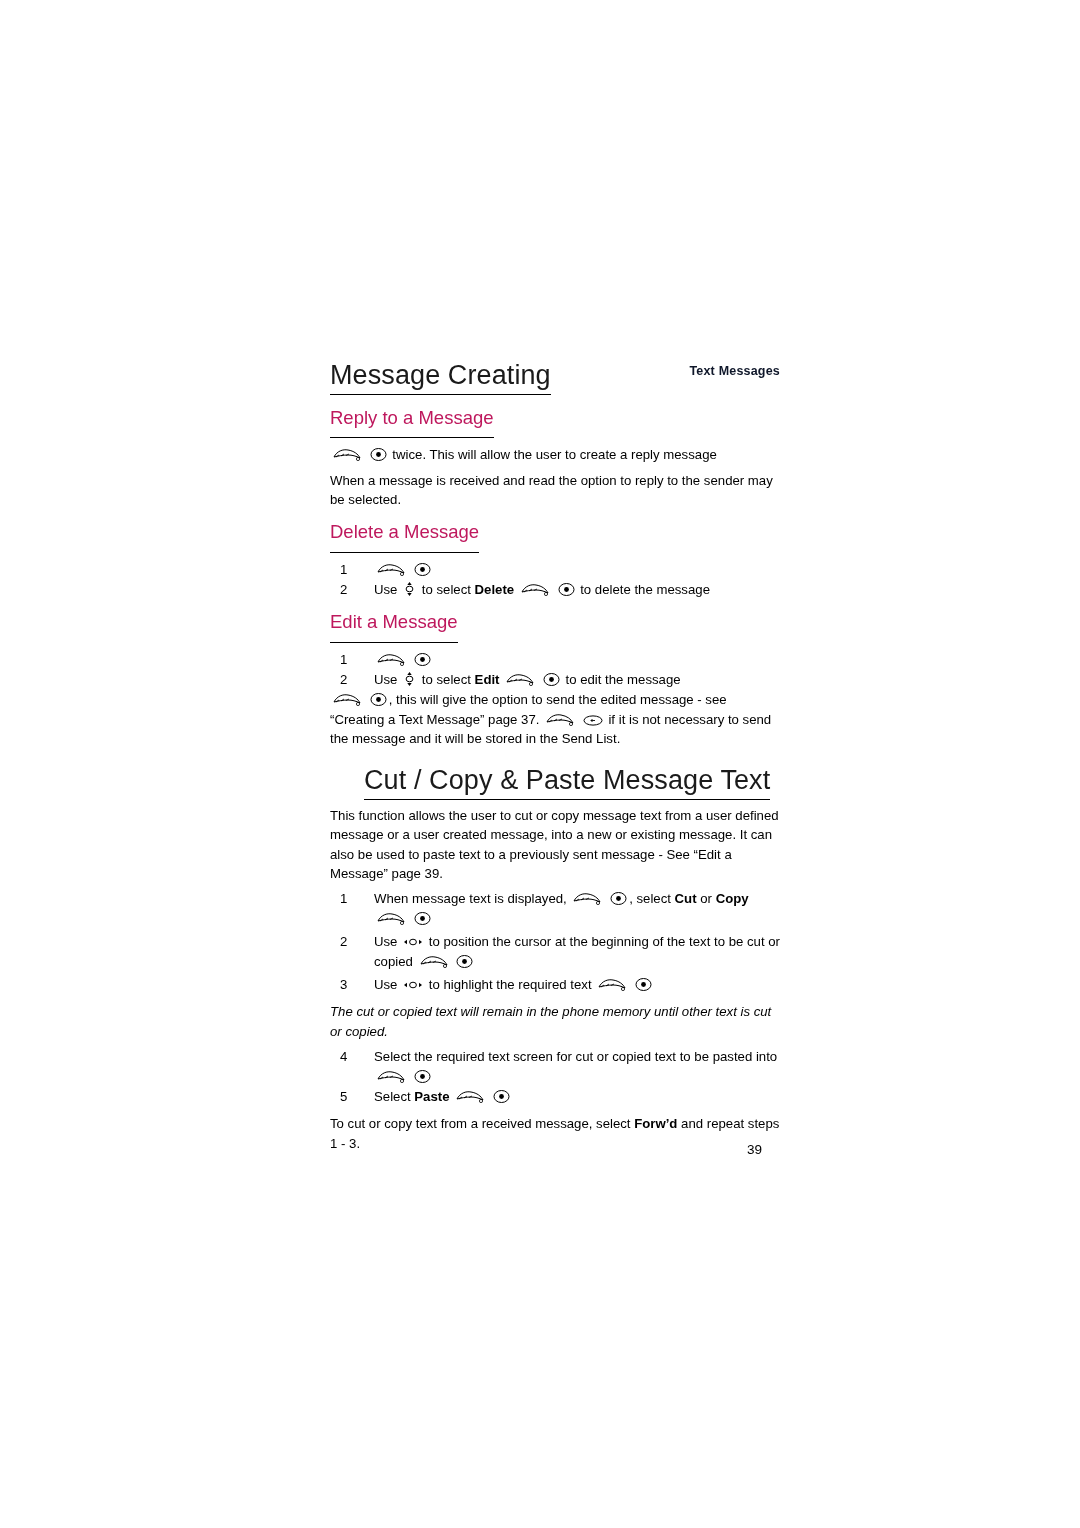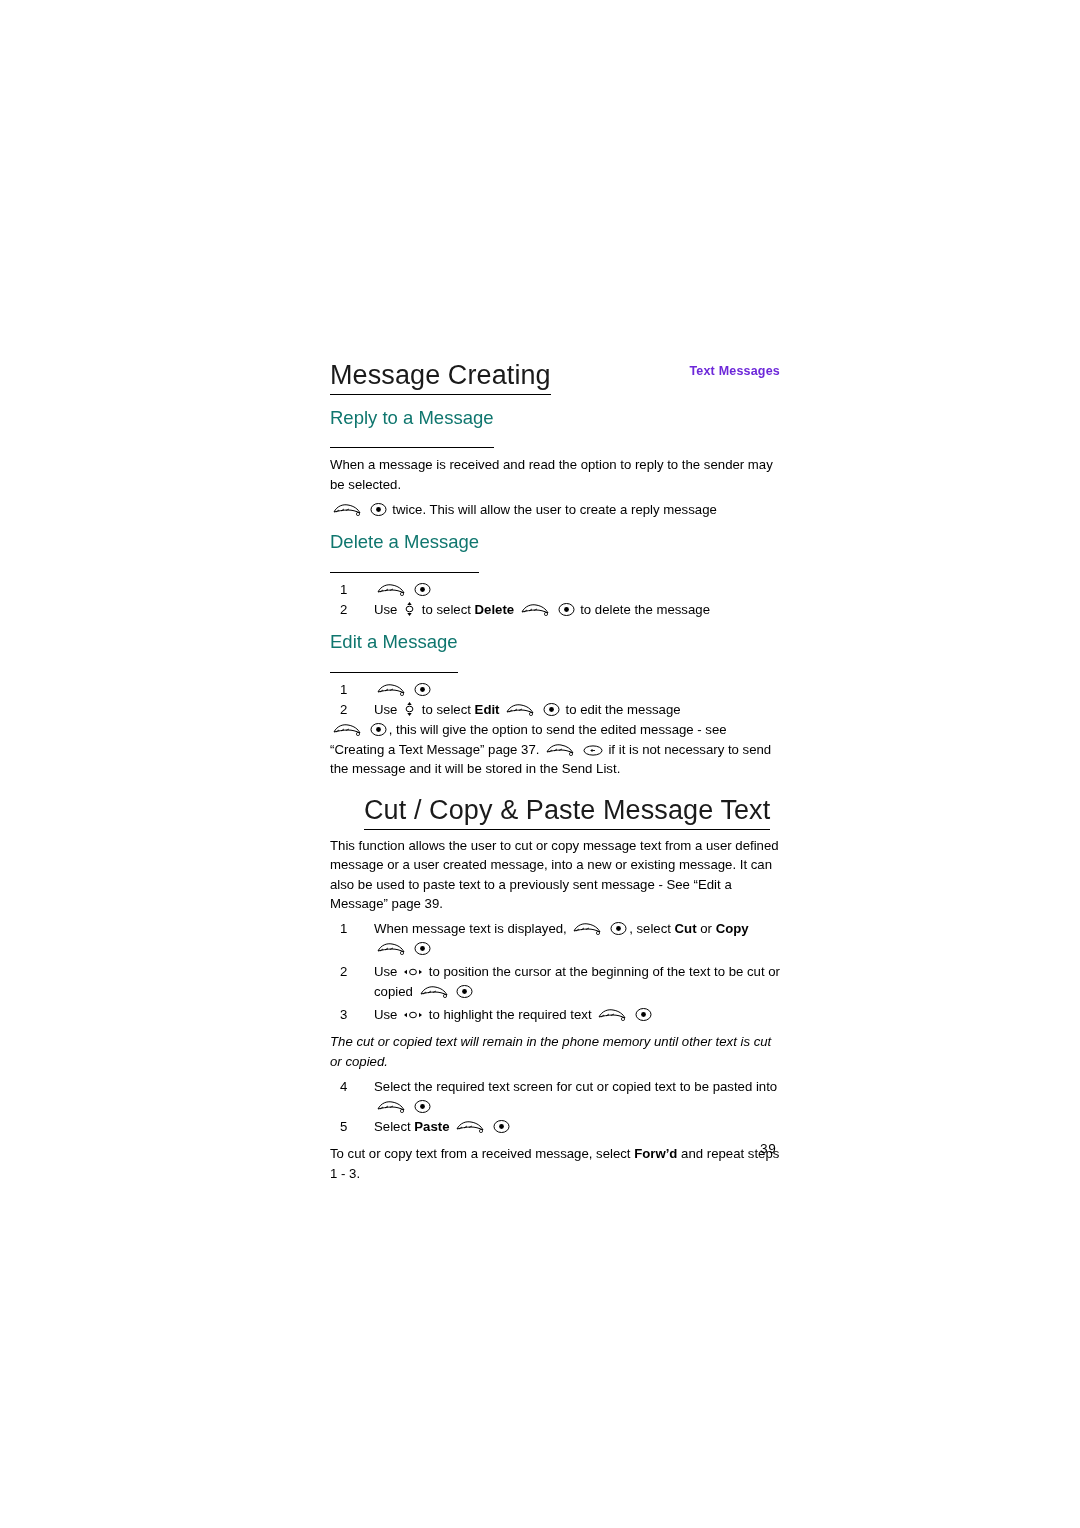--- a/index.html
+++ b/index.html
@@ -31,42 +31,42 @@
   
   .running-head {
     position: absolute;
     left: 330px;
     top: 364px;
     width: 450px;
     text-align: right;
     font-size: 12.5px;
     font-weight: bold;
     letter-spacing: 0.2px;
-    color: #6d28d9;
+    color: #0f172a;
   }
 
   
   .h1 {
     font-size: 27px;
     font-weight: normal;
     letter-spacing: 0.1px;
     color: #1a1a1a;
     margin: 0;
     padding-bottom: 3px;
     display: inline-block;
     border-bottom: 1.6px solid #000;
     line-height: 1.15;
   }
   .h1-wrap { margin: 0 0 6px 0; }
   .h2 {
     font-size: 18.5px;
     font-weight: normal;
-    color: #0f766e;
+    color: #be185d;
     margin: 0;
-    padding-bottom: 18px;
+    padding-bottom: 8px;
     display: inline-block;
     border-bottom: 1.1px solid #000;
     line-height: 1.2;
   }
   .h2-wrap { margin: 12px 0 7px 0; }
 
   
   p.body {
     font-size: 13.2px;
     line-height: 1.47;
@@ -97,61 +97,60 @@
   .ico {
     display: inline-block;
     vertical-align: -3px;
     margin: 0 2px;
   }
   .ico svg { display: block; }
 
   
   .folio {
     position: absolute;
-    left: 326px;
+    left: 312px;
     top: 1142px;
     width: 450px;
     text-align: right;
     font-size: 13.5px;
-    font-family: Liberation Mono, monospace;
   }
 </style>
 </head>
 <body>
 
 <div class="page">
 
   <div class="running-head">Text Messages</div>
 
   <div class="content">
 
     <div class="h1-wrap">
       <span class="h1">Message Creating</span>
     </div>
 
     <div class="h2-wrap">
       <span class="h2">Reply to a Message</span>
     </div>
-    <p class="body">When a message is received and read the option to reply to the sender may be selected.</p>
     <p class="body">
       <span class="ico">
         <svg width="30" height="15" viewBox="0 0 30 15">
             <path d="M2 10 C5 4, 11 2, 16 3 C22 4, 26 7, 28 11 C24 9, 20 8, 16 8 C11 8, 6 9, 2 10 Z" fill="none" stroke="#000" stroke-width="1"></path>
             <path d="M4 10 L7 8 M9 9 L12 7 M14 8.5 L17 7" stroke="#000" stroke-width="0.8" fill="none"></path>
             <circle cx="26" cy="12" r="1.6" fill="none" stroke="#000" stroke-width="0.8"></circle>
           </svg>
       </span>
       <span class="ico">
         <svg width="17" height="15" viewBox="0 0 17 15">
             <ellipse cx="8.5" cy="7.5" rx="7.5" ry="6" fill="none" stroke="#000" stroke-width="1"></ellipse>
             <circle cx="8.5" cy="7.5" r="2.4" fill="#000"></circle>
           </svg>
       </span>
       <span>twice. This will allow the user to create a reply message</span>
     </p>
+    <p class="body">When a message is received and read the option to reply to the sender may be selected.</p>
 
     <div class="h2-wrap">
       <span class="h2">Delete a Message</span>
     </div>
 
     <div class="step">
       <span class="num">1</span>
       <span class="txt">
         <span class="ico">
           <svg width="30" height="15" viewBox="0 0 30 15">

